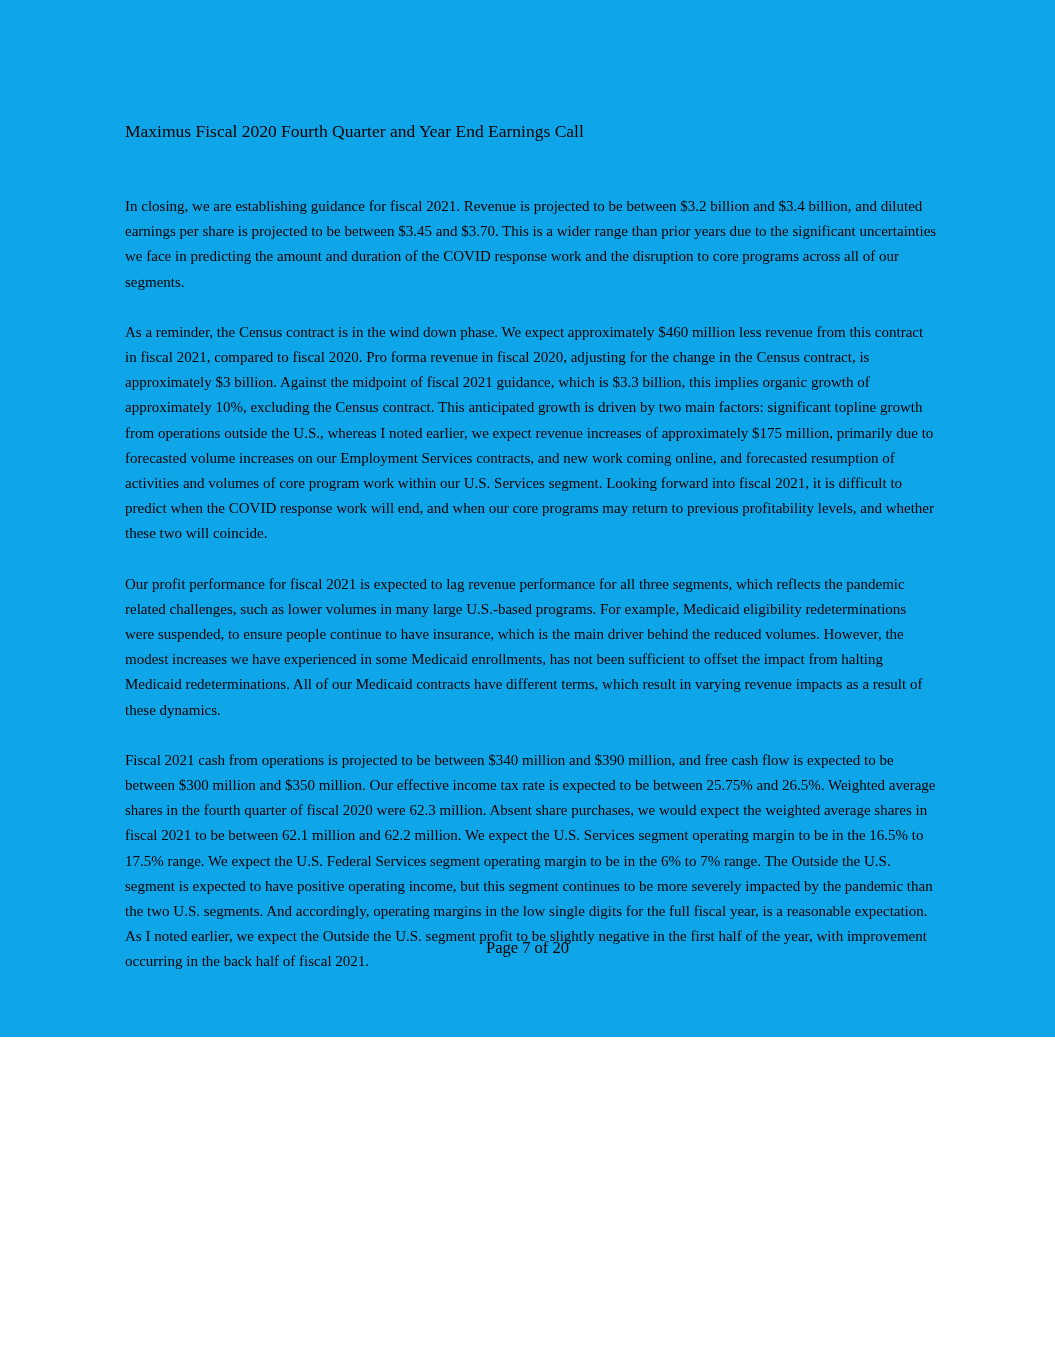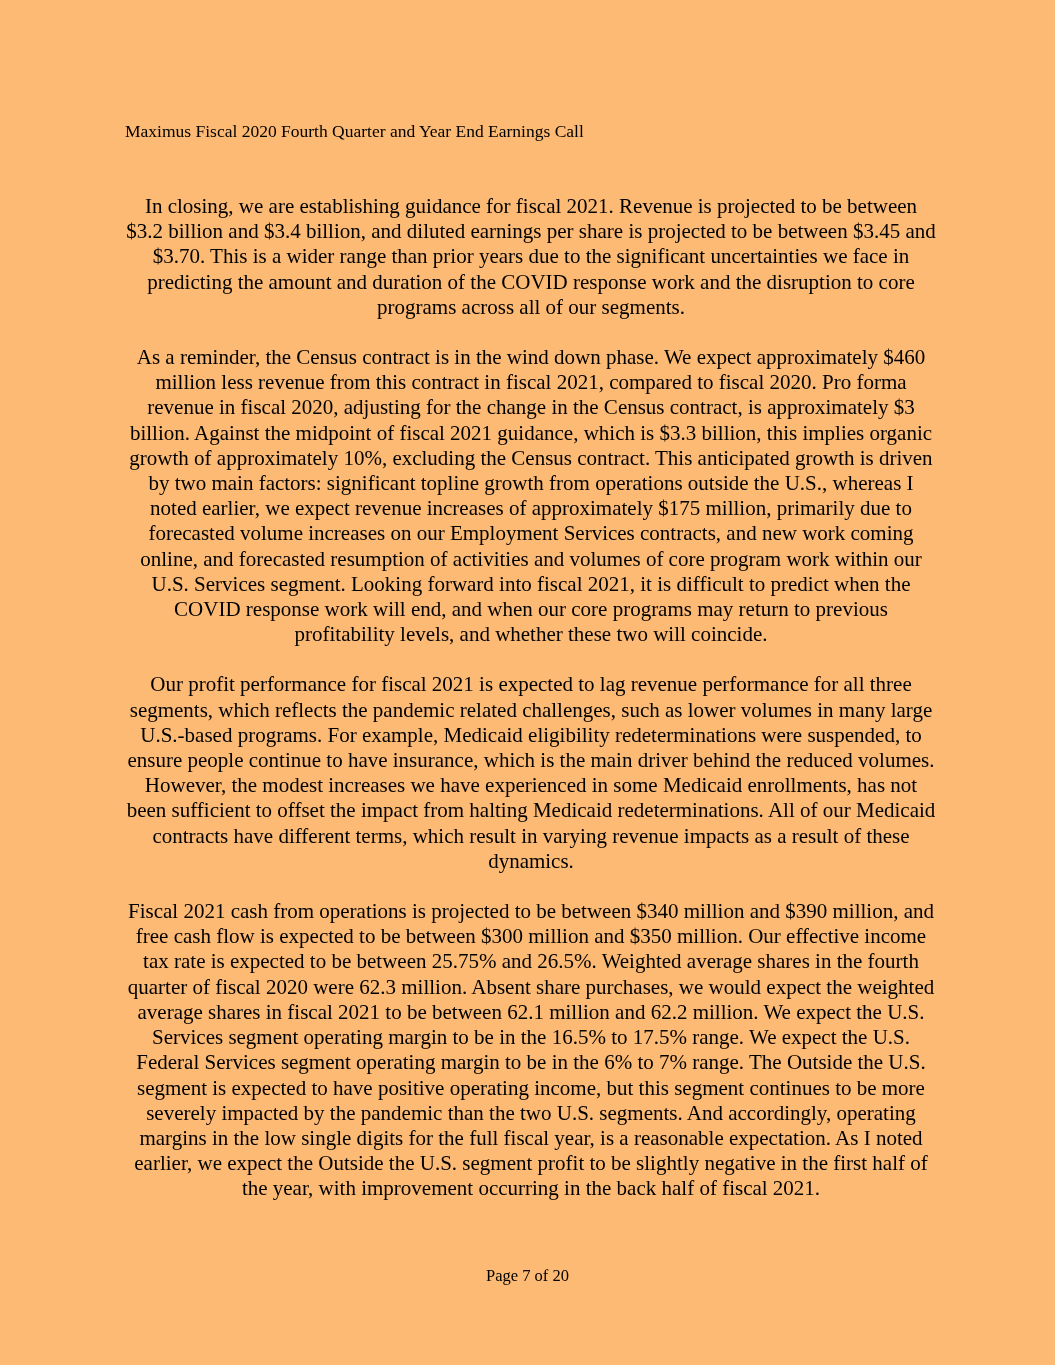--- a/index.html
+++ b/index.html
@@ -4,43 +4,43 @@
 <style>
   * { margin: 0; padding: 0; box-sizing: border-box; }
   html, body {
     background: #ffffff;
     font-family: "Liberation Serif", "DejaVu Serif", serif;
     color: #000000;
   }
   .doc-page {
     position: relative;
     width: 1055px;
-    height: 1365px;
-    background: #fdba74;
+    height: 1037px;
+    background: #0ea5e9;
     overflow: hidden;
   }
   .doc-content {
     position: absolute;
     top: 119px;
     left: 125px;
     width: 812px;
   }
   .doc-header {
     margin-bottom: 50px;
   }
   .doc-title, .doc-date {
     font-size: 17.5px;
     line-height: 25px;
     font-weight: normal;
   }
   .doc-body p {
-    font-size: 21px;
+    font-size: 15px;
     line-height: 25.2px;
     margin-bottom: 25px;
-    text-align: center;
+    text-align: left;
     font-family: Liberation Serif, serif;
   }
   .doc-body p:last-child { margin-bottom: 16px; }
   .doc-footer {
     position: absolute;
     left: 0;
     bottom: 78px;
     width: 100%;
     text-align: center;
     font-size: 16.5px;

